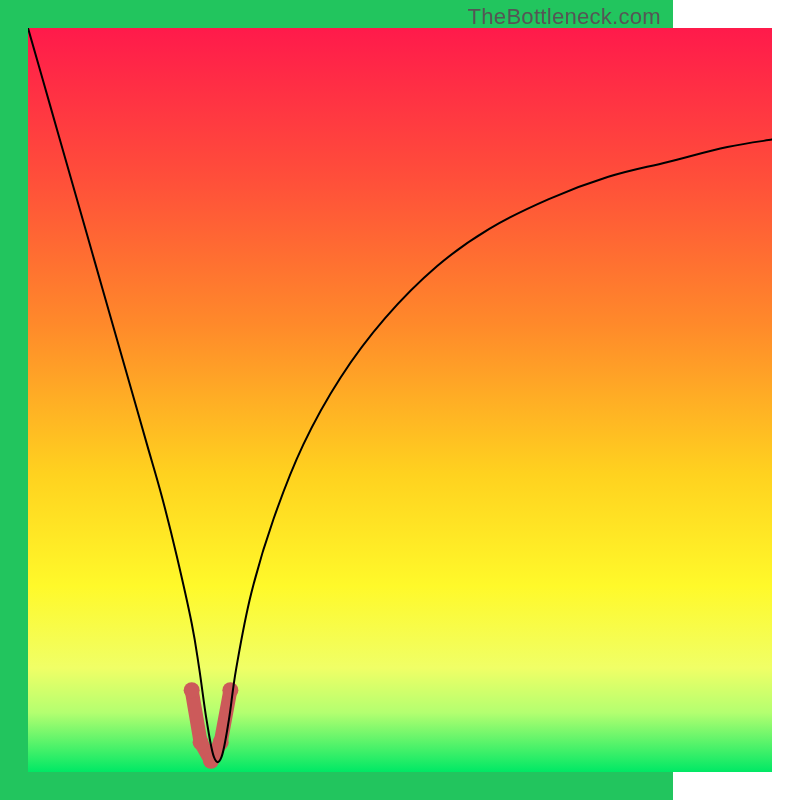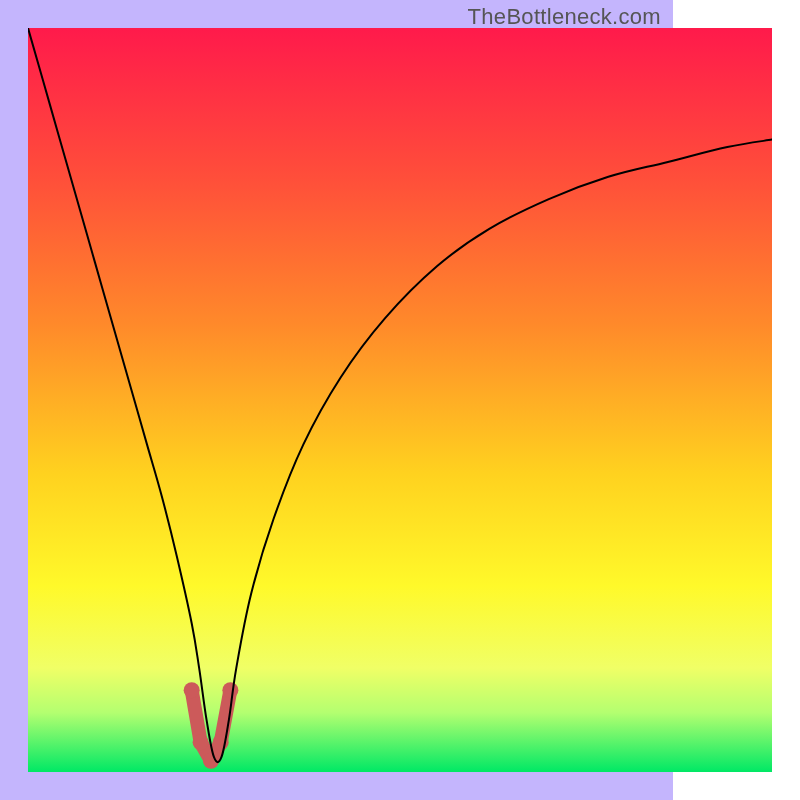--- a/index.html
+++ b/index.html
@@ -6,21 +6,21 @@
     margin: 0;
     padding: 0;
     width: 800px;
     height: 800px;
     overflow: hidden;
     font-family: Arial, sans-serif;
   }
   .frame {
     width: 673px;
     height: 800px;
-    background: #c4b5fd;
+    background: #22c55e;
     position: relative;
   }
   .plot-area {
     position: absolute;
     left: 28px;
     top: 28px;
     width: 744px;
     height: 744px;
   }
   .gradient-bg {

